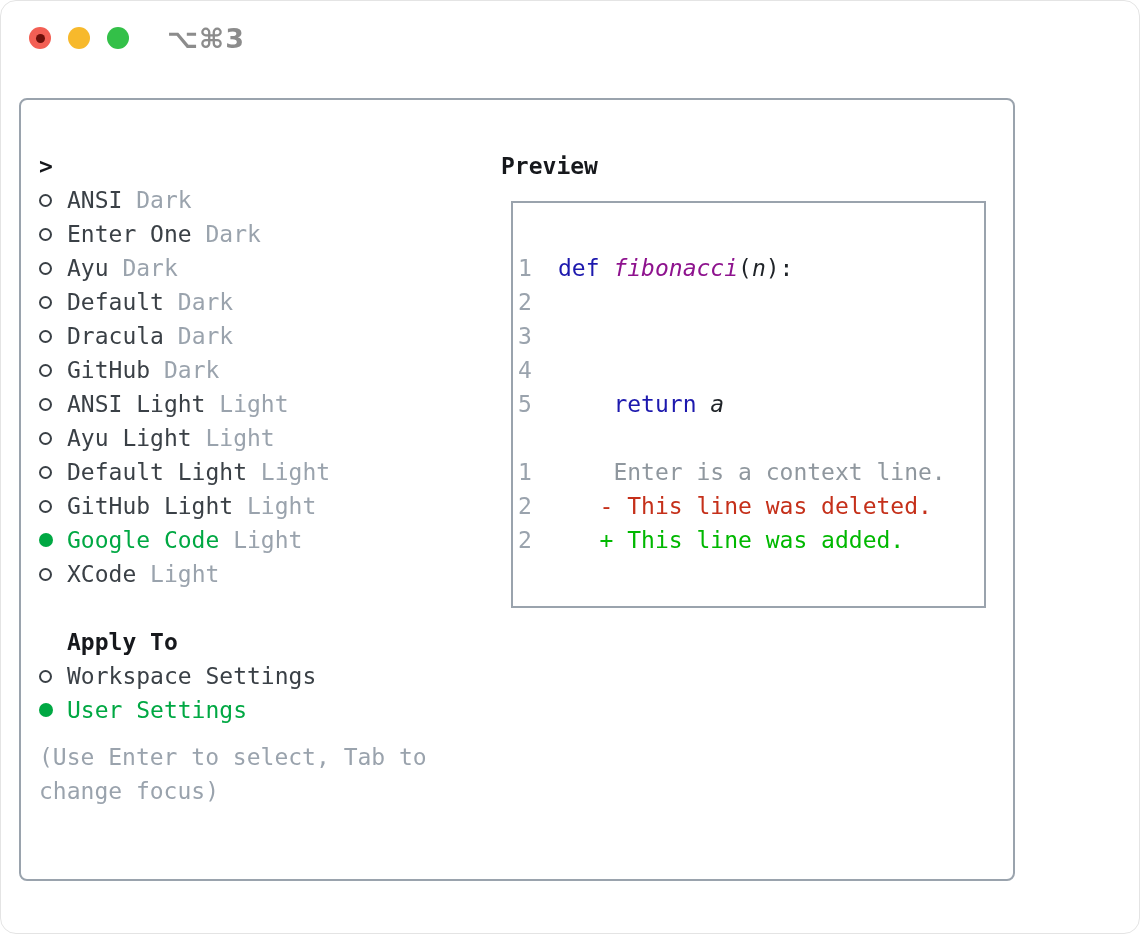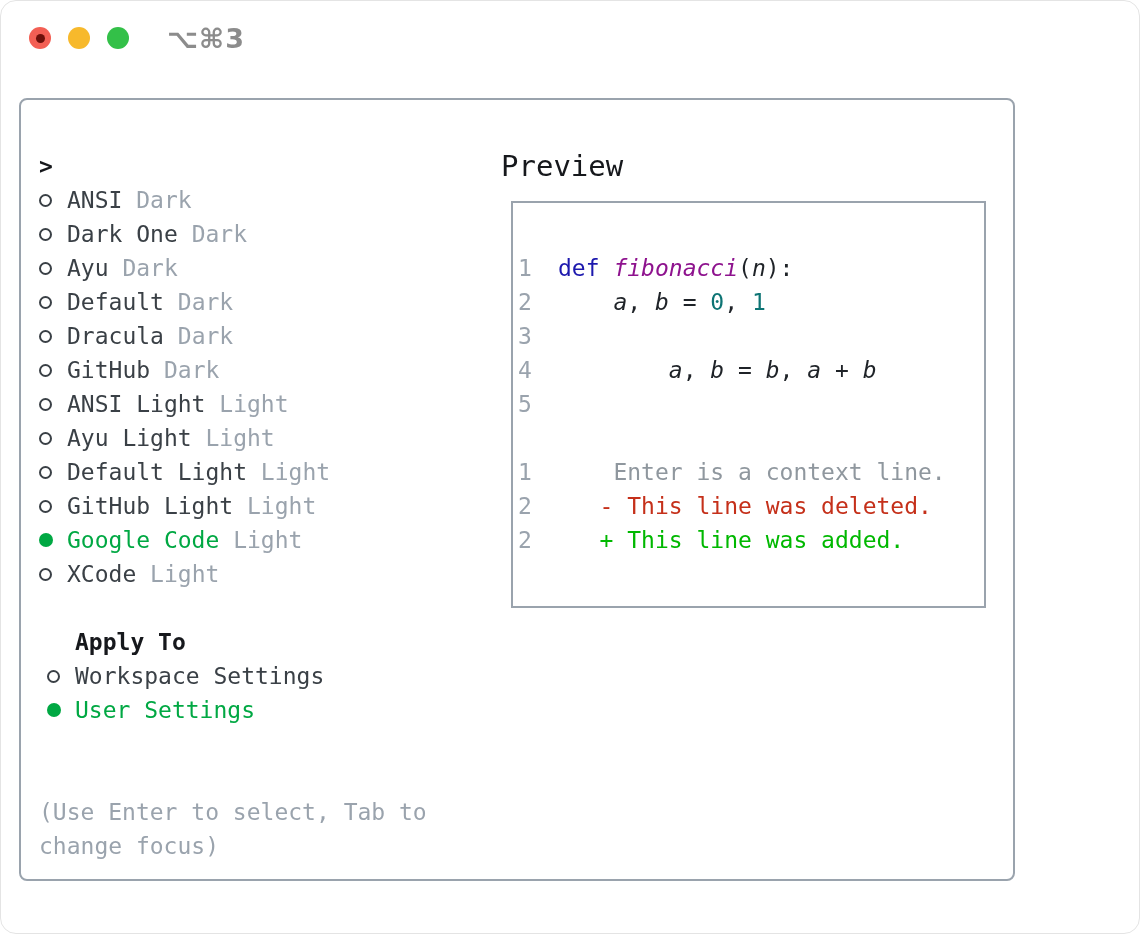--- a/index.html
+++ b/index.html
@@ -28,39 +28,39 @@
     font-family:"DejaVu Sans","Liberation Sans",sans-serif;
   }
   
   .panel {
     position:absolute; left:18px; top:97px; width:996px; height:783px;
     border:2px solid var(--border-gray); border-radius:8px; background:#fff;
   }
   .row { display:flex; align-items:center; height:34px; font-size:23px; color:var(--item-text); }
   
   #theme-rows { position:absolute; left:18px; top:49px; }
-  #apply-block { position:absolute; left:26px; top:525px; }
+  #apply-block { position:absolute; left:18px; top:525px; }
   .hdr-row { font-weight:700; color:var(--text-dark); }
   .cursor { display:inline-block; width:28px; font-weight:700; color:var(--text-dark); }
   .marker-box { width:28px; display:flex; align-items:center; }
   .radio {
     width:13px; height:13px; border:2px solid var(--item-text); border-radius:50%;
   }
   .radio.sel { width:14px; height:14px; border:none; background:var(--accent-green); }
   .item-name.selected { color:var(--accent-green);text-align:right; }
   .variant { color:var(--muted-gray); margin-left:1ch; }
   .apply-hdr { padding-left:28px; font-weight:600; color:var(--text-dark); }
   #help {
-    position:absolute; left:18px; top:695px; width:430px;
+    position:absolute; left:18px; top:640px; width:430px;
     font-size:23px; line-height:34px; color:var(--muted-gray);
   }
   
   #preview-title-row {
     position:absolute; left:480px; top:49px; height:34px; display:flex; align-items:center;
-    font-size:29px; font-weight:400; color:var(--text-dark);
+    font-size:23px; font-weight:700; color:var(--text-dark);
   }
   .preview-box {
     position:absolute; left:490px; top:101px; width:475px; height:407px;
     border:2px solid var(--border-gray); background:#fff; padding-top:48px;
   }
   .code-row { display:flex; align-items:center; height:34px; font-size:23px; }
   .ln { width:45px; padding-left:5px; color:var(--muted-gray); flex:none; }
   .code { white-space:pre; color:var(--code-dark);text-align:center; }
   .seg-kw  { color:var(--keyword-blue); }
   .seg-fn  { color:var(--function-purple); font-style:italic; }
@@ -96,21 +96,21 @@
           <span class="marker-box">
             <span class="radio"></span>
           </span>
           <span class="item-name">ANSI</span>
           <span class="variant">Dark</span>
         </div>
         <div class="row">
           <span class="marker-box">
             <span class="radio"></span>
           </span>
-          <span class="item-name">Dark One</span>
+          <span class="item-name">Enter One</span>
           <span class="variant">Dark</span>
         </div>
         <div class="row">
           <span class="marker-box">
             <span class="radio"></span>
           </span>
           <span class="item-name">Ayu</span>
           <span class="variant">Dark</span>
         </div>
         <div class="row">
@@ -200,31 +200,30 @@
     <div id="preview-title-row">Preview</div>
 
     <div class="preview-box" id="preview-box">
 
     <div class="code-row">
           <span class="ln">1</span>
           <span class="code"><span class="seg-kw">def</span><span class="seg-pl"> </span><span class="seg-fn">fibonacci</span><span class="seg-pl">(</span><span class="seg-id">n</span><span class="seg-pl">):</span></span>
         </div>
         <div class="code-row">
           <span class="ln">2</span>
-          <span class="code"><span class="seg-pl">    </span><span class="seg-id">a</span><span class="seg-pl">, </span><span class="seg-id">b</span><span class="seg-pl"> = </span><span class="seg-num">0</span><span class="seg-pl">, </span><span class="seg-num">1</span></span>
         </div>
         <div class="code-row">
           <span class="ln">3</span>
         </div>
         <div class="code-row">
           <span class="ln">4</span>
-          <span class="code"><span class="seg-pl">        </span><span class="seg-id">a</span><span class="seg-pl">, </span><span class="seg-id">b</span><span class="seg-pl"> = </span><span class="seg-id">b</span><span class="seg-pl">, </span><span class="seg-id">a</span><span class="seg-pl"> + </span><span class="seg-id">b</span></span>
         </div>
         <div class="code-row">
           <span class="ln">5</span>
+          <span class="code"><span class="seg-pl">    </span><span class="seg-kw">return</span><span class="seg-pl"> </span><span class="seg-id">a</span></span>
         </div>
         <div class="code-row">
           <span class="ln"></span>
           <span class="code"></span>
         </div>
         <div class="code-row">
           <span class="ln">1</span>
           <span class="code"><span class="seg-ctx">    Enter is a context line.</span></span>
         </div>
         <div class="code-row">

